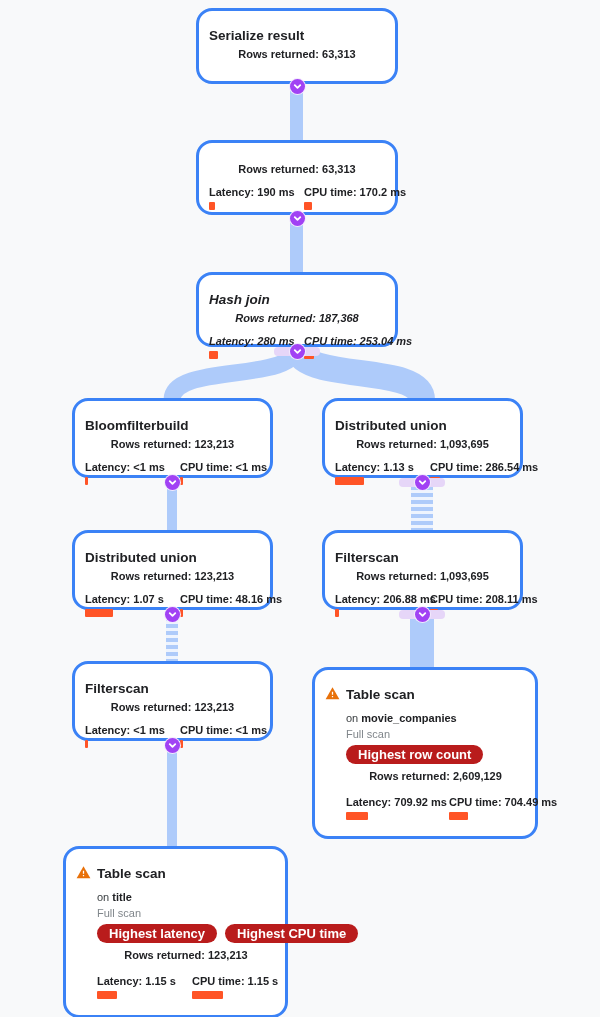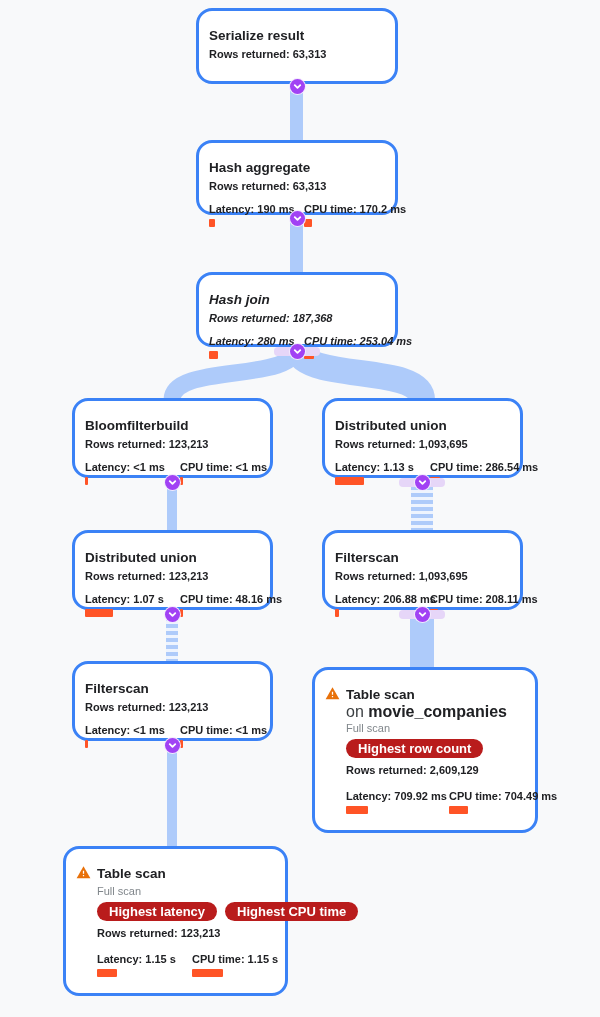--- a/index.html
+++ b/index.html
@@ -21,30 +21,30 @@
         border-radius:4px; z-index:4;}
   .toggle{position:absolute; width:15px; height:15px; border-radius:50%;
           background:#a142f4; z-index:5; display:flex; align-items:center;
           justify-content:center; cursor:pointer; box-shadow:0 0 0 1px #f3eafd;}
   .toggle svg{display:block;}
   
   .card{position:absolute; z-index:3; background:#fff;
         border:3px solid #3b82f6; border-radius:16px;
         padding:16px 10px; box-sizing:border-box;}
   .title{font-size:13.5px; font-weight:700; line-height:17px; color:#202124;}
-  .rows{font-size:11px; font-weight:600; color:#202124; margin-top:3px; line-height:14px;}
+  .rows{font-size:11px; font-weight:600; color:#202124; margin-top:3px; line-height:14px;text-align:center;}
   .metrics{display:grid; grid-template-columns:minmax(88px,max-content) 1fr;
            column-gap:7px; margin-top:9px;}
   .mlabel{font-size:11px; font-weight:600; color:#202124; line-height:14px; white-space:nowrap;}
   .bar{height:8px; margin-top:3px; background:#ff5426; border-radius:1px;}
   
   .ts-head{display:flex; align-items:flex-start; gap:6px;}
   .warn{width:15px; height:15px; flex:0 0 auto;}
   .ts-body{margin-left:21px;}
-  .on-line{font-size:16px; margin-top:2px; line-height:14px; color:#3c4043;}
+  .on-line{font-size:11px; margin-top:8px; line-height:14px; color:#3c4043;}
   .on-line b{color:#202124;}
   .full-scan{font-size:11px; color:#80868b; margin-top:2px; line-height:14px;}
   .badges{display:flex; gap:8px; margin-top:4px;}
   .badge{background:#b91c1c; color:#fff; font-size:13px; font-weight:600;
          line-height:13px; padding:3px 12px; border-radius:11px; white-space:nowrap;}
   .ts-body .rows{margin-top:5px;}
   .ts-body .metrics{margin-top:12px;}
 </style>
 </head>
 <body>
@@ -67,21 +67,20 @@
   <div class="band" style="left:274px; top:347px;"></div>
   <div class="band" style="left:399px; top:478px;"></div>
   <div class="band" style="left:399px; top:610px;"></div>
 
   <div class="card" style="left:196px; top:8px; width:202px; height:76px;">
     <div class="title">Serialize result</div>
     <div class="rows">Rows returned: 63,313</div>
   </div>
 
   <div class="card" style="left:196px; top:140px; width:202px; height:75px;">
-    <div class="title">Hash aggregate</div>
     <div class="rows">Rows returned: 63,313</div>
     <div class="metrics">
       <div>
         <div class="mlabel">Latency: 190 ms</div>
         <div class="bar" style="width: 6px;"></div>
       </div>
       <div>
         <div class="mlabel">CPU time: 170.2 ms</div>
         <div class="bar" style="width: 8px;"></div>
       </div>
@@ -211,20 +210,24 @@
 
   <div class="card" style="left:63px; top:846px; width:225px; min-height:120px;">
     <div class="ts-head">
       <svg class="warn" viewBox="0 0 24 24">
         <path d="M1 21h22L12 2 1 21z" fill="#e8710a"></path>
         <path d="M13 16h-2v2h2v-2zm0-7h-2v5h2V9z" fill="#fff"></path>
       </svg>
       <div class="title">Table scan</div>
     </div>
     <div class="ts-body">
+      <div class="on-line">
+        <span>on</span>
+        <b>title</b>
+      </div>
       <div class="full-scan">Full scan</div>
       <div class="badges">
         <span class="badge">Highest latency</span>
         <span class="badge">Highest CPU time</span>
       </div>
       <div class="rows">Rows returned: 123,213</div>
       <div class="metrics">
         <div>
           <div class="mlabel">Latency: 1.15 s</div>
           <div class="bar" style="width: 20px;"></div>

